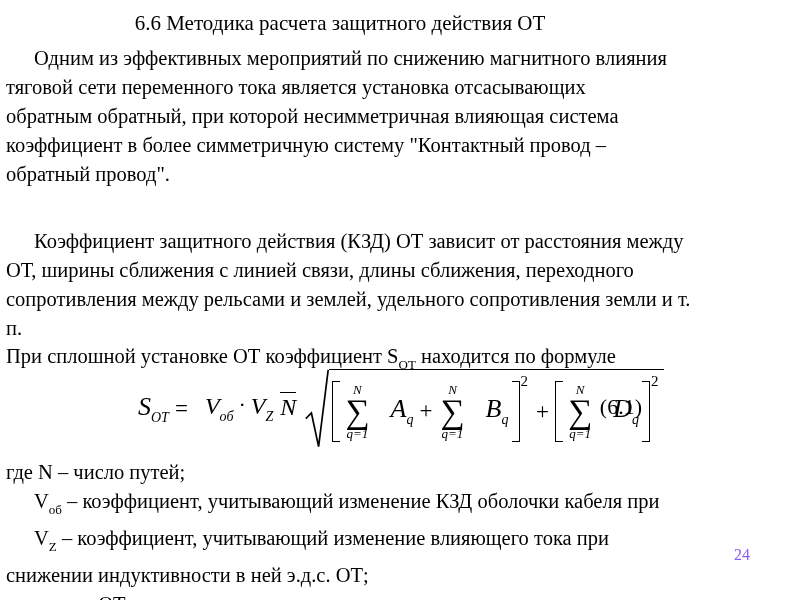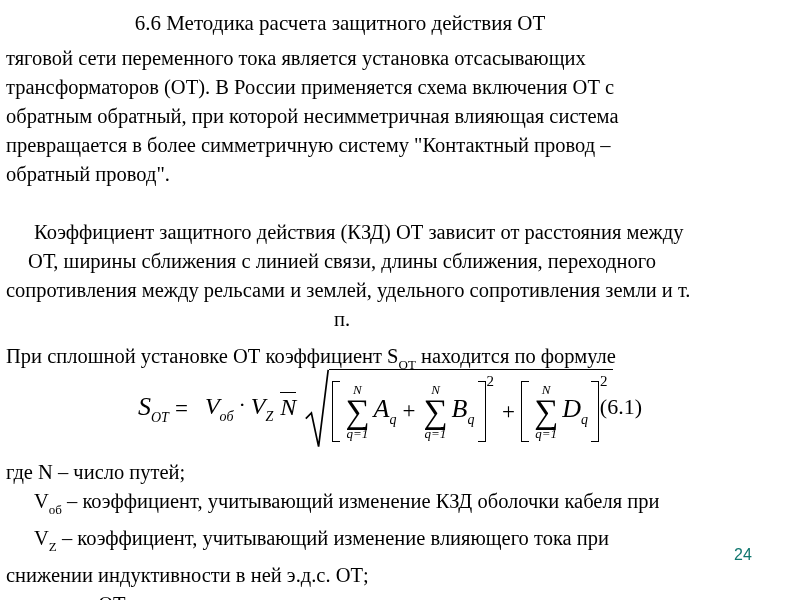--- a/index.html
+++ b/index.html
@@ -18,21 +18,21 @@
     text-align: center;
     font-size: 21px;
     white-space: nowrap;
   }
 
   .block { position: absolute; left: 6px; right: 2px; }
   .line { font-size: 20.5px; line-height: 29px; white-space: nowrap; }
   .line.indent { padding-left: 28px; }
 
   .para1 { top: 44px; }
-  .para2 { top: 218px; text-align: center; }
+  .para2 { top: 227px; }
   .para3 { top: 342px; }
   .defs  { top: 458px; }
 
   .tsub { font-size: 13px; vertical-align: -6px; }
 
   
   .formula-row { position: absolute; top: 360px; left: 0; right: 0; height: 98px; }
   .formula {
     position: absolute; left: 138px; top: 0; height: 98px;
     display: flex; align-items: center;
@@ -64,42 +64,42 @@
   .br.l { border-left: 1.8px solid #000; border-top: 1.8px solid #000; border-bottom: 1.8px solid #000; }
   .br.r { border-right: 1.8px solid #000; border-top: 1.8px solid #000; border-bottom: 1.8px solid #000; }
   .brin { display: inline-flex; align-items: center; padding: 2px 3px; }
 
   .pow { font-size: 15px; align-self: flex-start; position: relative; top: -3px; margin: 0 2px 0 1px; }
 
   .sum { display: inline-flex; flex-direction: column; align-items: center; line-height: 1; margin: 0 2px; }
   .s-up  { font-size: 13px; font-style: italic; }
   .s-sigma { font-size: 34px; line-height: 0.92; }
   .s-low { font-size: 13px; font-style: italic; text-align: right; }
-  .term { margin-left: 2px; }
+  .term { margin-left: 19px; }
 
   .eq-num { position: absolute; right: 38px; top: 34px; font-size: 22px; }
 
   .pagenum {
     position: absolute; left: 734px; top: 546px;
-    font-family: Liberation Sans, sans-serif;
-    font-size: 16px; color: #0f766e;
+    font-family: Liberation Serif, serif;
+    font-size: 16px; color: #8b5cf6;
   }
 </style>
 </head>
 <body>
 
 <div class="slide">
 
   <div class="title">6.6 Методика расчета защитного действия ОТ</div>
 
   <div class="block para1">
+    <div class="line indent">Одним из эффективных мероприятий по снижению магнитного влияния</div>
     <div class="line">тяговой сети переменного тока является установка отсасывающих</div>
-    <div class="line">трансформаторов (ОТ). В России применяется схема включения ОТ с</div>
     <div class="line">обратным обратный, при которой несимметричная влияющая система</div>
-    <div class="line">превращается в более симметричную систему "Контактный провод –</div>
+    <div class="line">коэффициент в более симметричную систему "Контактный провод –</div>
     <div class="line">обратный провод".</div>
   </div>
 
   <div class="block para2">
     <div class="line indent">Коэффициент защитного действия (КЗД) ОТ зависит от расстояния между</div>
     <div class="line">ОТ, ширины сближения с линией связи, длины сближения, переходного</div>
     <div class="line">сопротивления между рельсами и землей, удельного сопротивления земли и т.</div>
     <div class="line">п.</div>
   </div>
 

